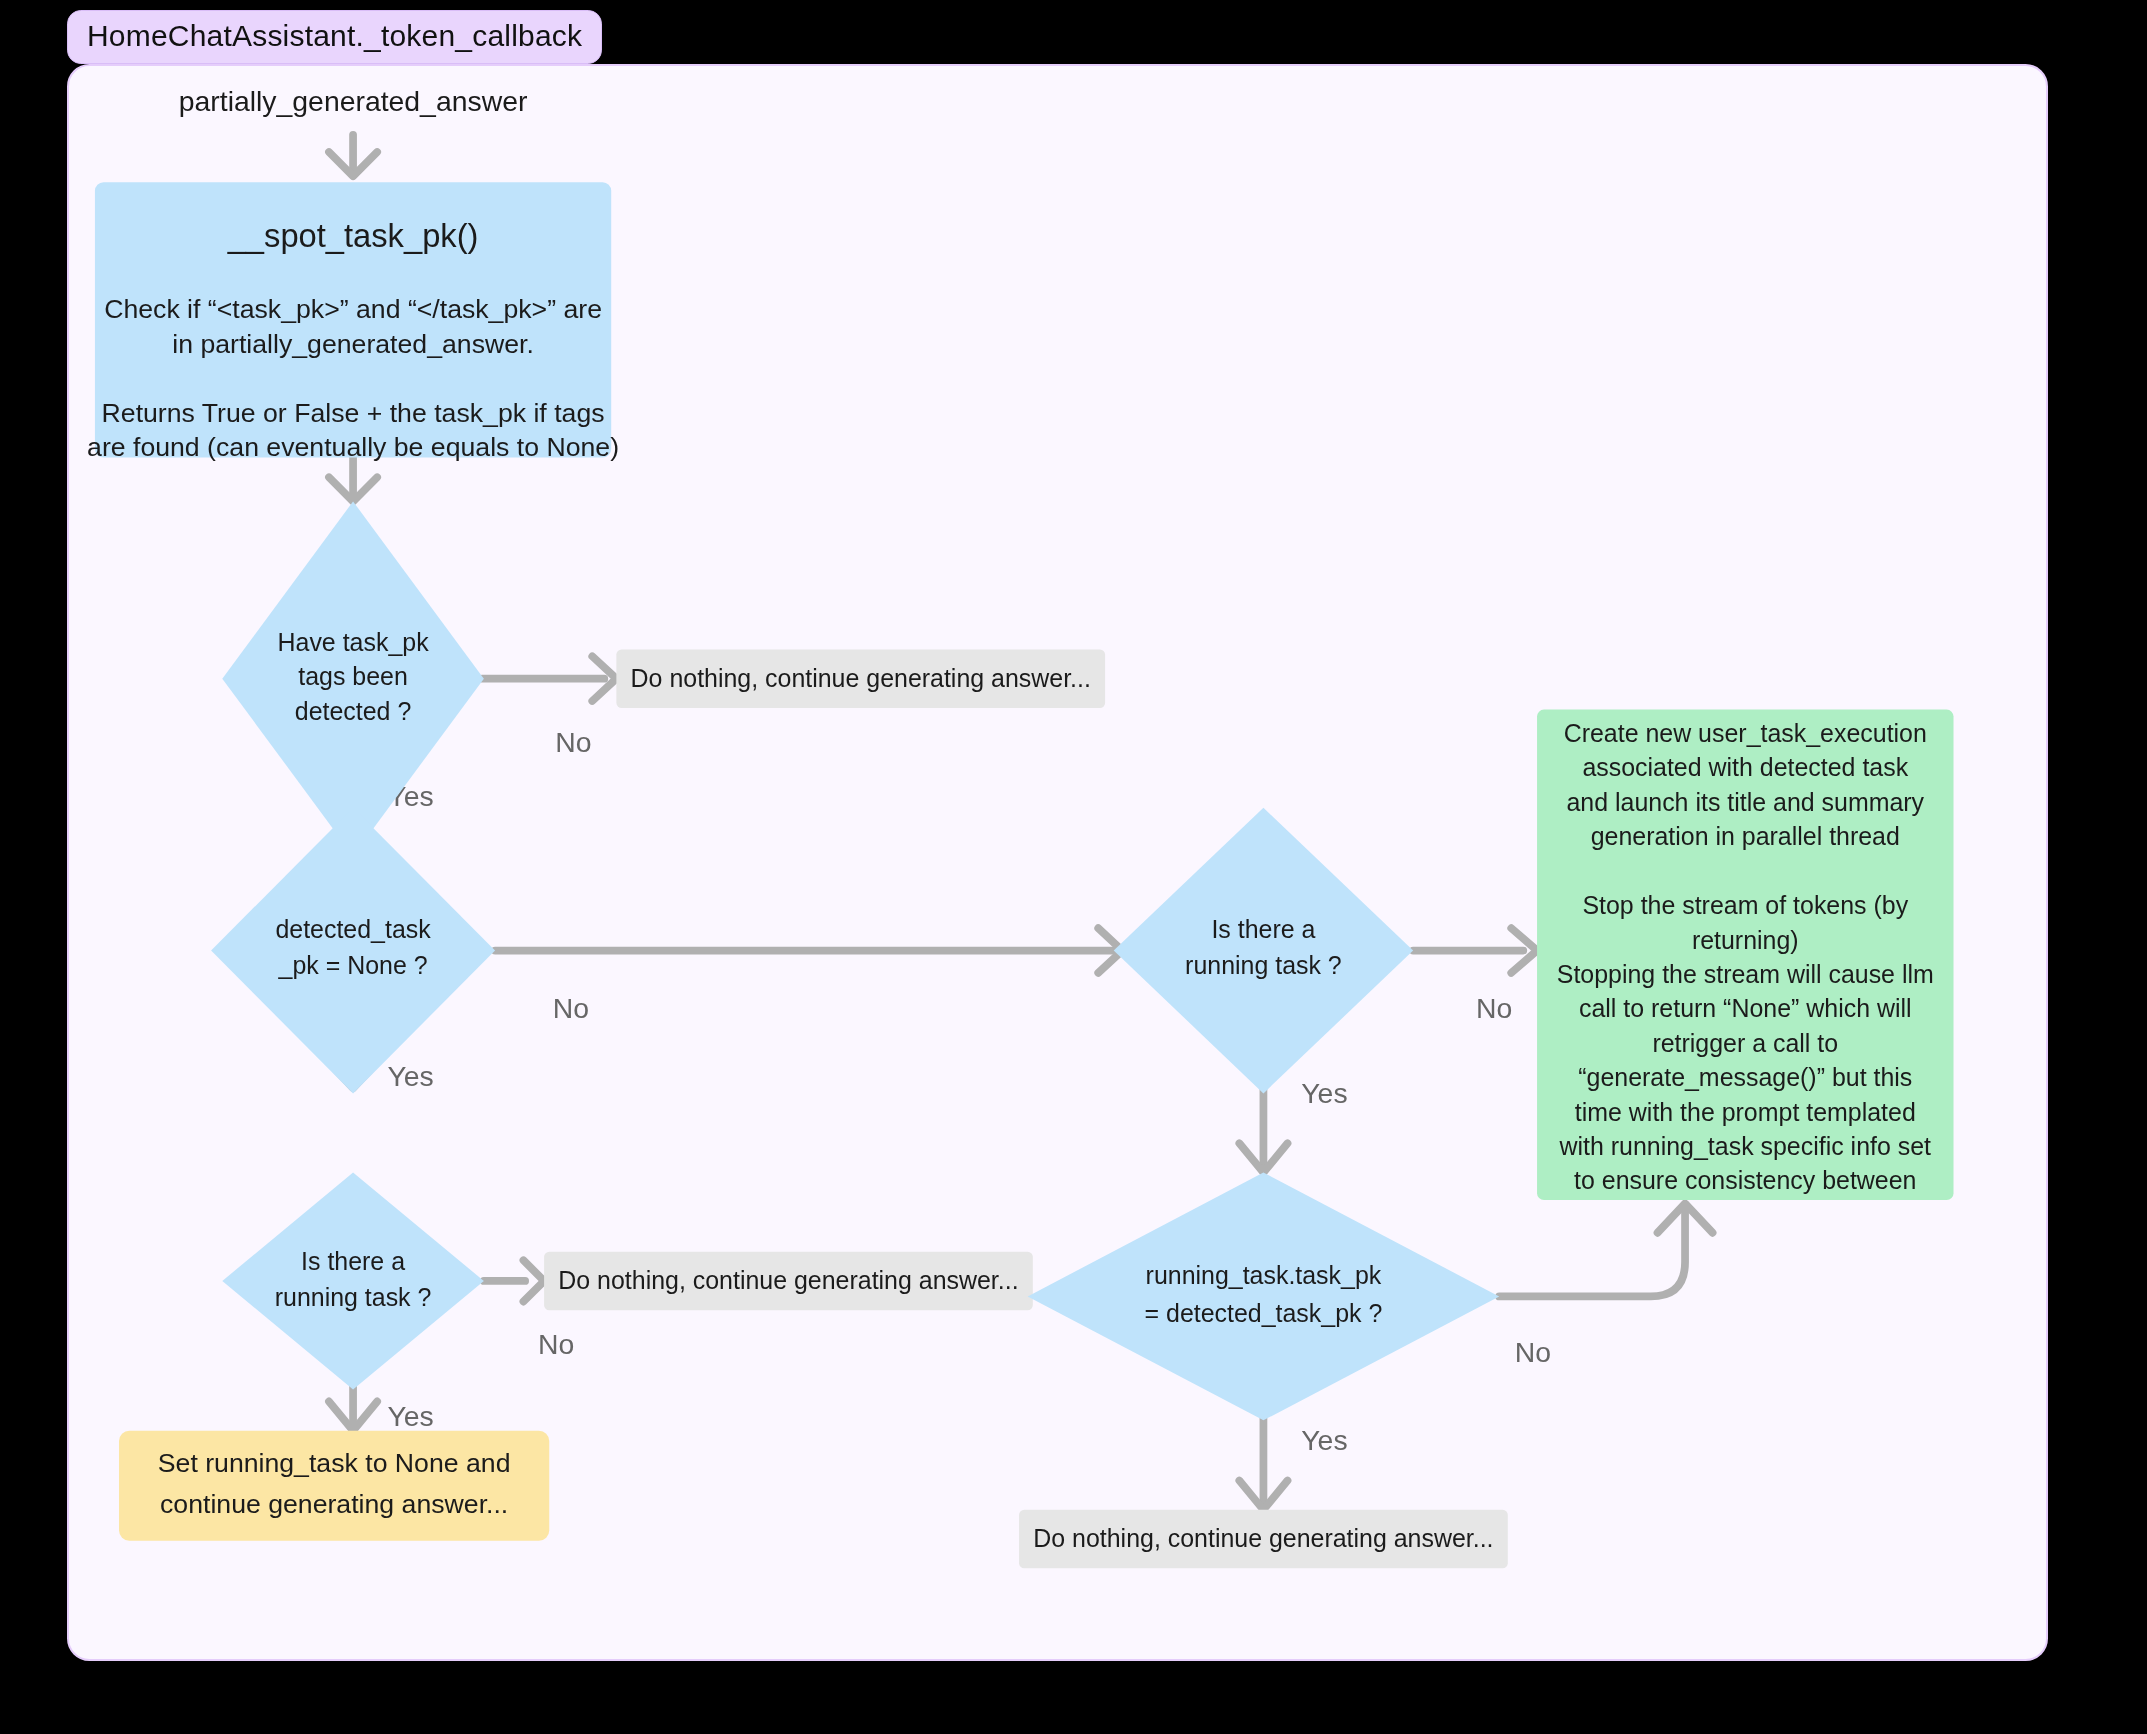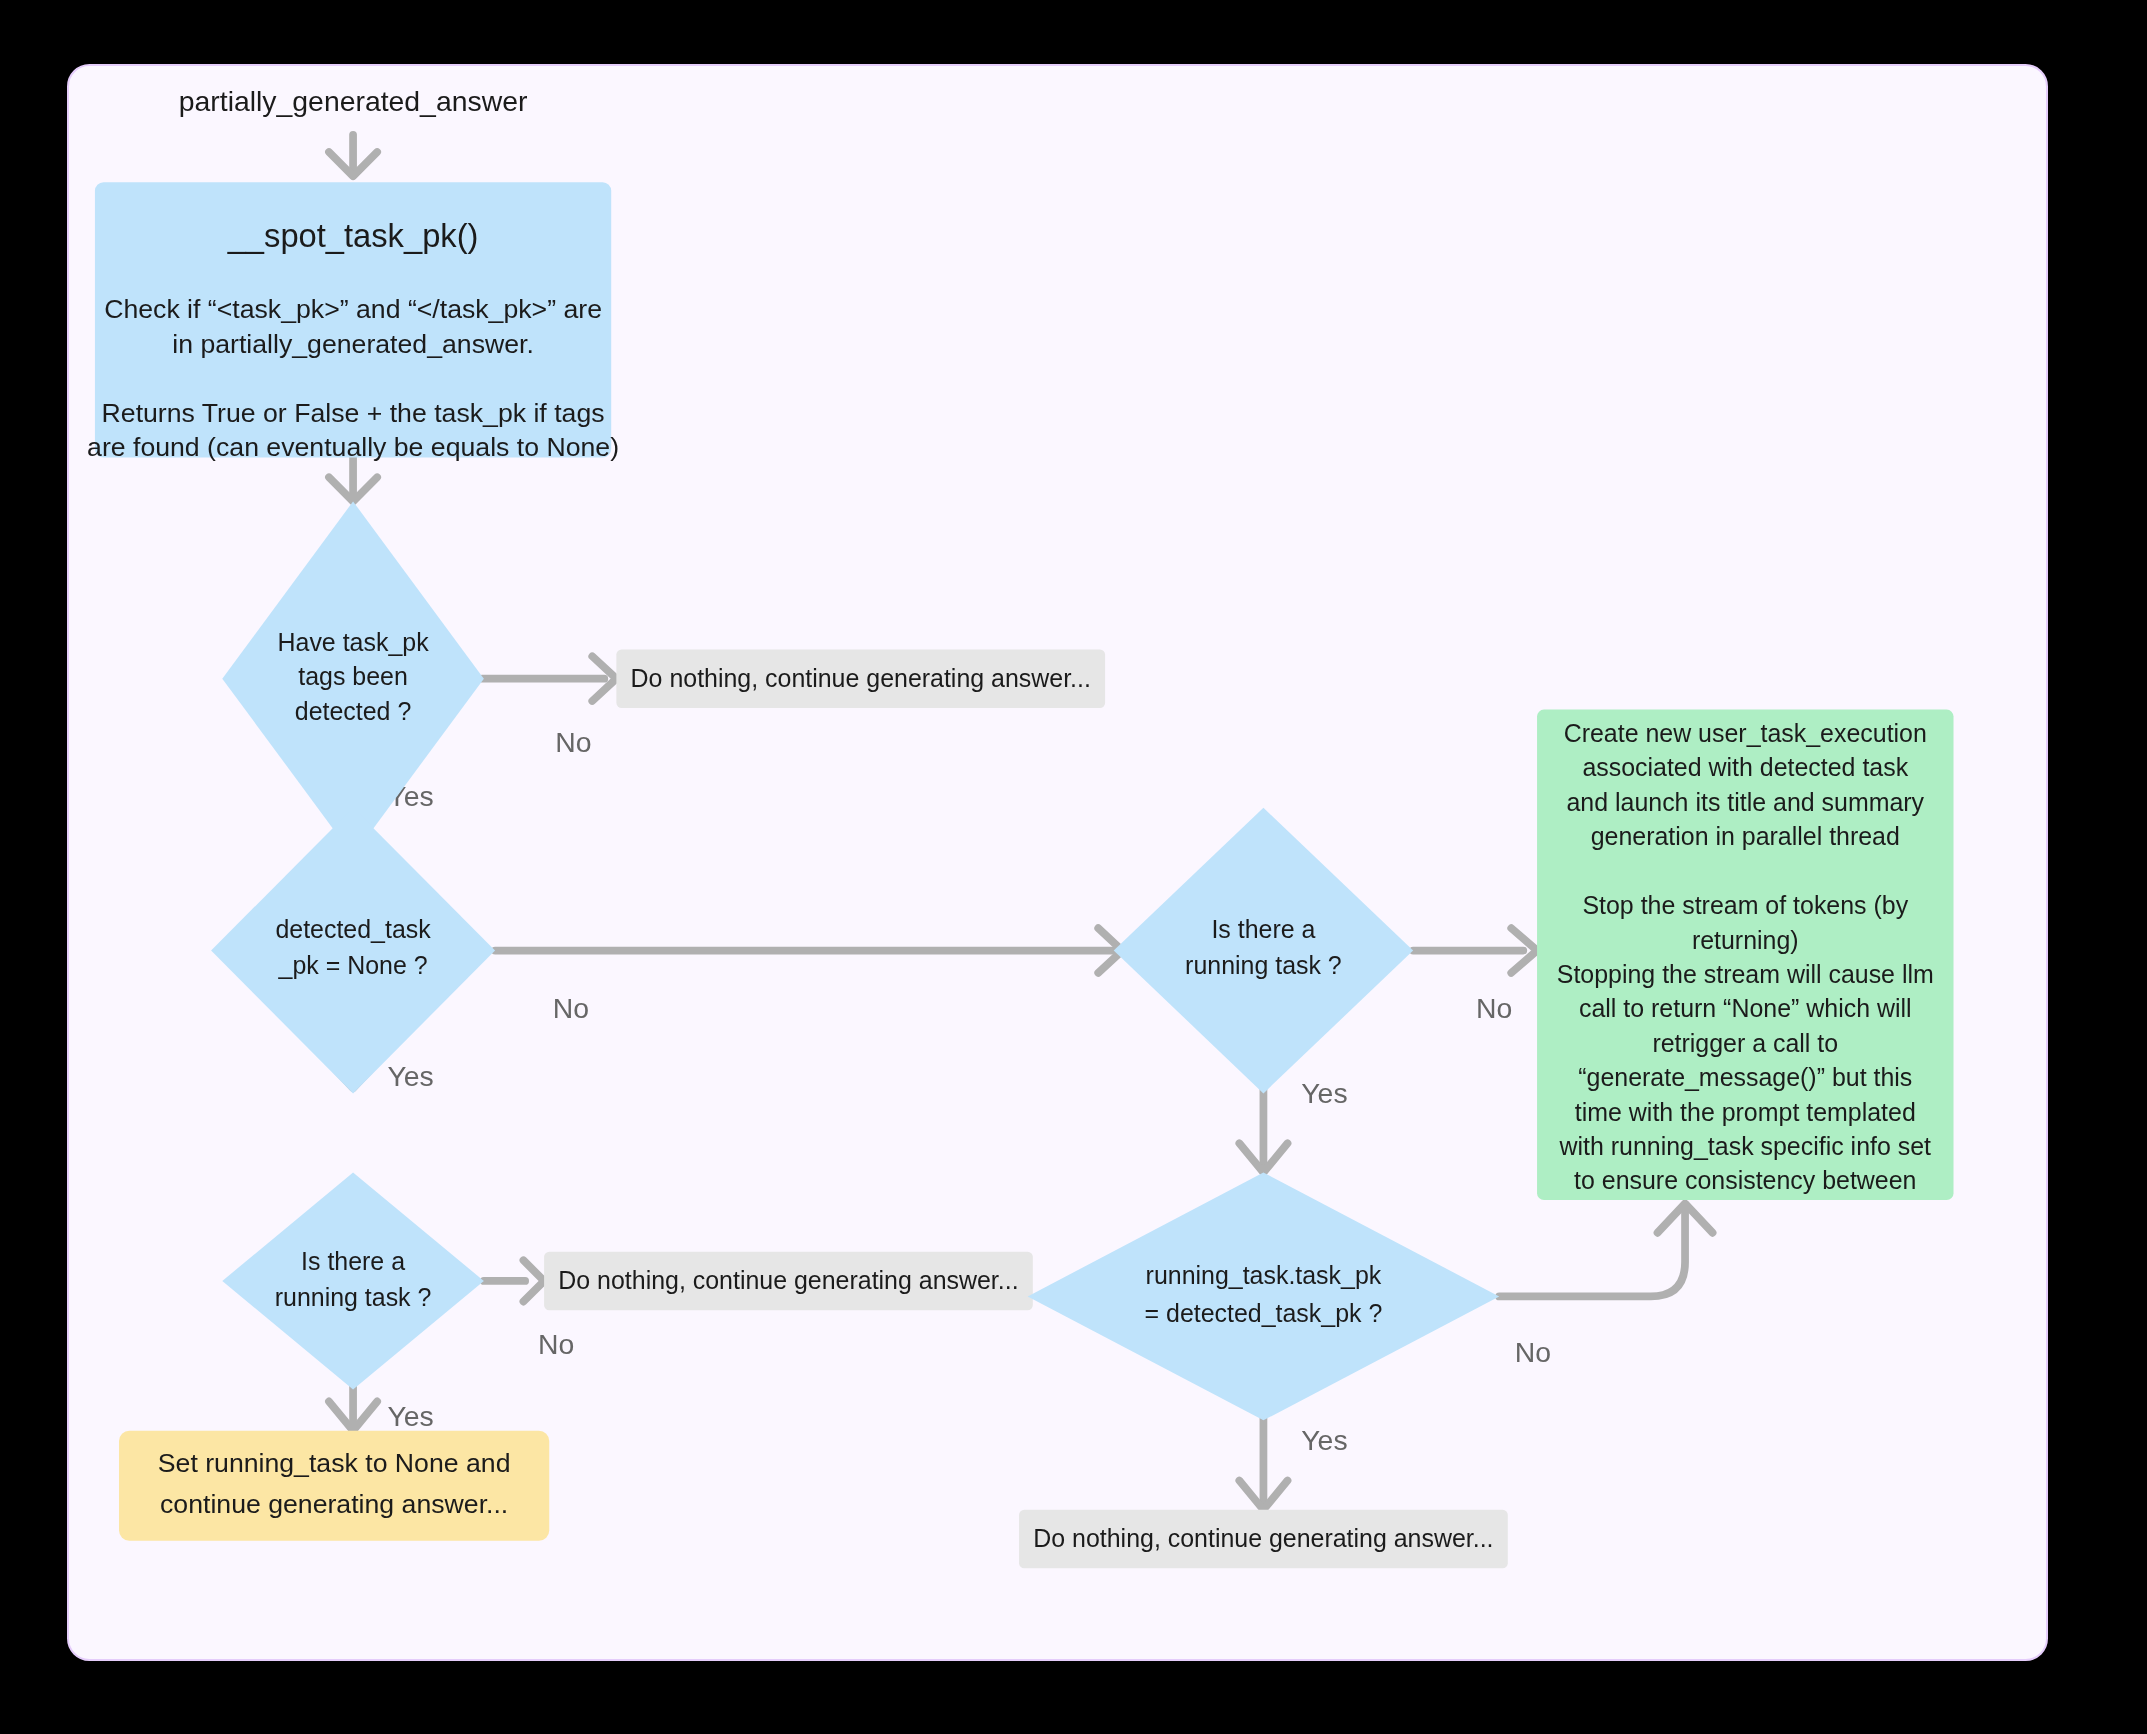--- a/index.html
+++ b/index.html
@@ -95,20 +95,21 @@
   .diamond { fill: #bfe3fb; }
   .t-sm { font-size: 29px; }
   .t-md { font-size: 31px; }
   .t-lg { font-size: 38px; }
 </style>
 </head>
 <body>
 
 <div id="root">
 
+  <div id="title-badge">HomeChatAssistant._token_callback</div>
 
   <div id="canvas">
     <svg class="flow" viewBox="0 0 2302 1856" xmlns="http://www.w3.org/2000/svg">
 
       <g>
         <line class="edge-line" x1="330" y1="80" x2="330" y2="122"></line>
         <path class="edge-head" d="M 302 100 L 330 128 L 358 100"></path>
       </g>
 
       <g>

